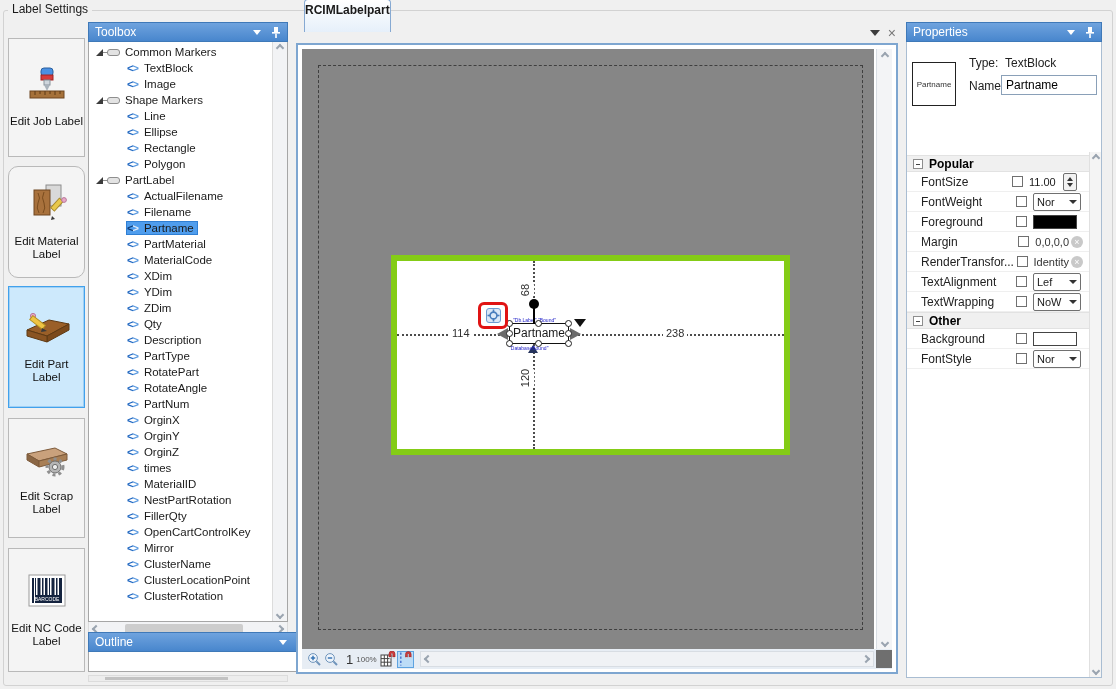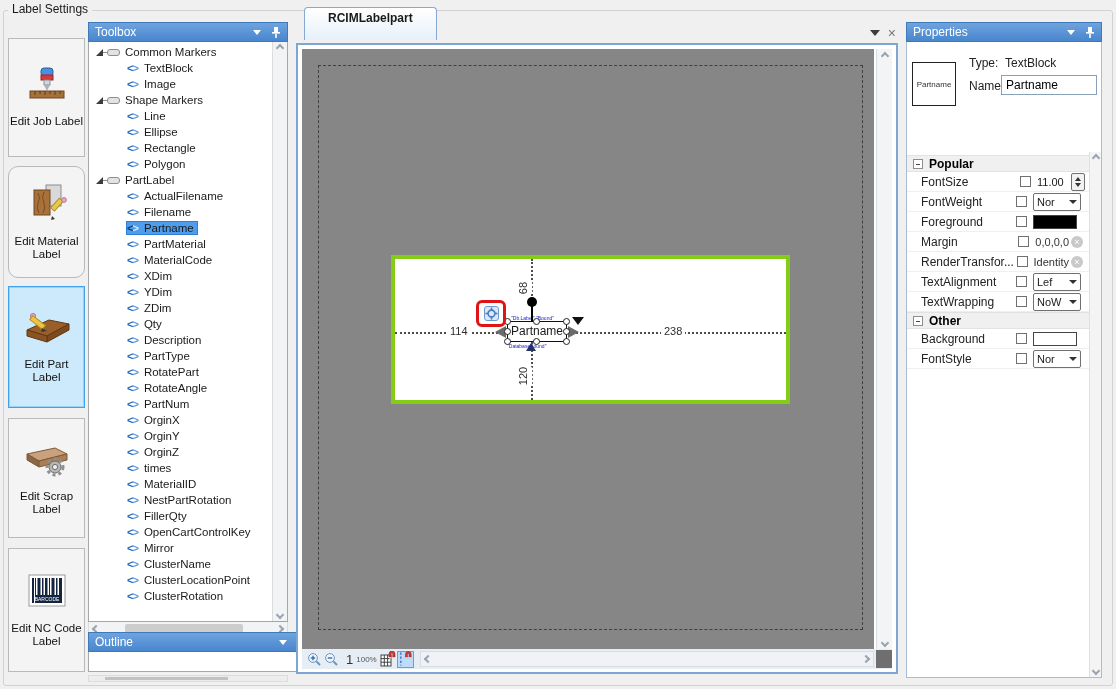--- a/index.html
+++ b/index.html
@@ -60,21 +60,21 @@
   
   .outline { position:absolute; left:88px; top:632px; width:226px; }
   .outline-body { height:20px; background:#fff; border:1px solid #a6a6a6; border-top:none; }
   .outline-sb { position:absolute; left:88px; top:675px; width:200px; height:7px; background:#ededed;
                 border:1px solid #dcdcdc; }
   .outline-sb .thumb { position:absolute; left:8%; width:62%; top:1px; bottom:1px; background:#c2c2c2; }
 
   
   .canvas-region { position:absolute; left:292px; top:20px; width:612px; height:658px; }
   .tabstrip { position:absolute; left:4px; right:4px; top:2px; height:22px; }
-  .tab { position:absolute; left:8px; bottom:4px; height:33px; padding:0 23px;
+  .tab { position:absolute; left:8px; bottom:12px; height:33px; padding:0 0;
          background:linear-gradient(#ffffff,#e6f0fa); border:1px solid #86a9d2; border-bottom:none;
          border-radius:4px 4px 0 0; font-size:12px; font-weight:bold; line-height:20px; cursor:pointer; }
   .tab-icons { position:absolute; right:4px; top:5px; display:flex; gap:8px; align-items:center; }
   .tab-caret { width:0;height:0;border-left:5px solid transparent;border-right:5px solid transparent;
                border-top:6px solid #3c3c3c; cursor:pointer; }
   .tab-close { font-size:14px; line-height:12px; color:#777; cursor:pointer; }
   .canvas-frame { position:absolute; left:4px; top:23px; width:602px; height:631px;
                   background:#fff; border:2px solid #7ea6d0; }
   .design-surface { position:absolute; left:4px; top:4px; width:572px; height:601px; background:#868686; overflow:hidden; }
   .work-border { position:absolute; left:16px; top:16px; width:545px; height:565px; border:1px dashed #3f3f3f; }
@@ -85,22 +85,22 @@
                display:flex; align-items:center; padding-left:4px; }
   .statusbar .zl { font-size:13px; color:#333; margin:0 3px 0 6px; }
   .statusbar .zp { font-size:8px; color:#555; margin-right:3px; }
   .sb-tool { width:17px; height:17px; display:flex; align-items:center; justify-content:center; cursor:pointer; }
   .sb-tool.active { background:#bcdcf7; border:1px solid #5ea3e0; }
   .cv-hscroll { flex:1; height:16px; background:#f0f2f5; border:1px solid #d8dde3; margin-left:6px;
                 display:flex; align-items:center; justify-content:space-between; padding:0 4px; }
   .cv-corner { width:16px; height:18px; background:#6f6f6f; margin-left:2px; }
 
   
-  .label-sheet { position:absolute; left:89px; top:206px; width:399px; height:149px; background:#fff;
-                 border:4px solid #84cc16; }
+  .label-sheet { position:absolute; left:89px; top:206px; width:399px; height:200px; background:#fff;
+                 border:6px solid #84cc16; }
   .dash-h { position:absolute; left:0; right:0; top:73px; border-top:2px dotted #4c4c4c; }
   .dash-v { position:absolute; top:0; bottom:0; left:136px; border-left:2px dotted #4c4c4c; }
   .dim { position:absolute; font-size:11px; color:#2e2e2e; background:#fff; padding:0 3px; }
   .dim.rot { transform:rotate(-90deg); padding:3px 0; }
   .elem { position:absolute; left:112px; top:62px; width:60px; height:21px; background:#fff;
           border:1px solid #111; font-size:12px; line-height:19px; padding-left:3px; cursor:move; }
   .handle { position:absolute; width:7px; height:7px; background:#fff; border:1px solid #222;
             border-radius:50%; z-index:6; }
   .bindhint { position:absolute; font-size:5px; color:#2020c8; white-space:nowrap; z-index:5; }
   .tri { position:absolute; width:0; height:0; z-index:5; }
@@ -131,21 +131,21 @@
   .pgroup-hd .minus::before { content:""; position:absolute; left:2px; right:2px; top:4px; height:1px; background:#444; }
   .pgroup-hd .gname { font-size:12px; font-weight:bold; color:#000000; }
   .prow { height:20px; display:flex; align-items:center; border-bottom:1px solid #efefef; padding-left:14px; position:relative; }
   .plab { font-size:12px; color:#222; flex:1; white-space:nowrap; overflow:hidden; }
   .pchk { width:11px; height:11px; border:1px solid #707070; background:#fff; margin-right:6px; flex:none; cursor:pointer; }
   .pcombo { width:48px; height:18px; border:1px solid #707070; border-radius:2px; background:#fff;
             display:flex; align-items:center; padding:0 3px; margin-right:8px; cursor:pointer; }
   .pcombo .pcv { flex:1; font-size:11px; overflow:hidden; white-space:nowrap; }
   .pcombo .caret { width:0; height:0; border-left:4px solid transparent; border-right:4px solid transparent;
             border-top:4px solid #333; }
-  .pspin { width:48px; height:18px; display:flex; align-items:center; margin-right:4px; }
+  .pspin { width:48px; height:18px; display:flex; align-items:center; margin-right:12px; }
   .pspin .pcv { flex:1; font-size:11px; }
   .spinner { width:14px; height:18px; border:1px solid #707070; border-radius:2px; background:#f2f2f2;
              display:flex; flex-direction:column; align-items:center; justify-content:center; gap:2px; cursor:pointer; }
   .spinner .su { width:0;height:0;border-left:3px solid transparent;border-right:3px solid transparent;border-bottom:4px solid #333; }
   .spinner .sd { width:0;height:0;border-left:3px solid transparent;border-right:3px solid transparent;border-top:4px solid #333; }
   .pswatch { width:44px; height:14px; border:1px solid #444; margin-right:12px; cursor:pointer; }
   .pclearval { font-size:11px; color:#333; margin-right:2px; }
   .pclear { width:12px; height:12px; border-radius:50%; background:#c9c9c9; color:#fff; font-size:9px;
             line-height:12px; text-align:center; margin-right:6px; cursor:pointer; }
   .props-sb { position:absolute; right:0; top:110px; bottom:0; width:12px; background:#f4f4f4; border-left:1px solid #e0e0e0;

